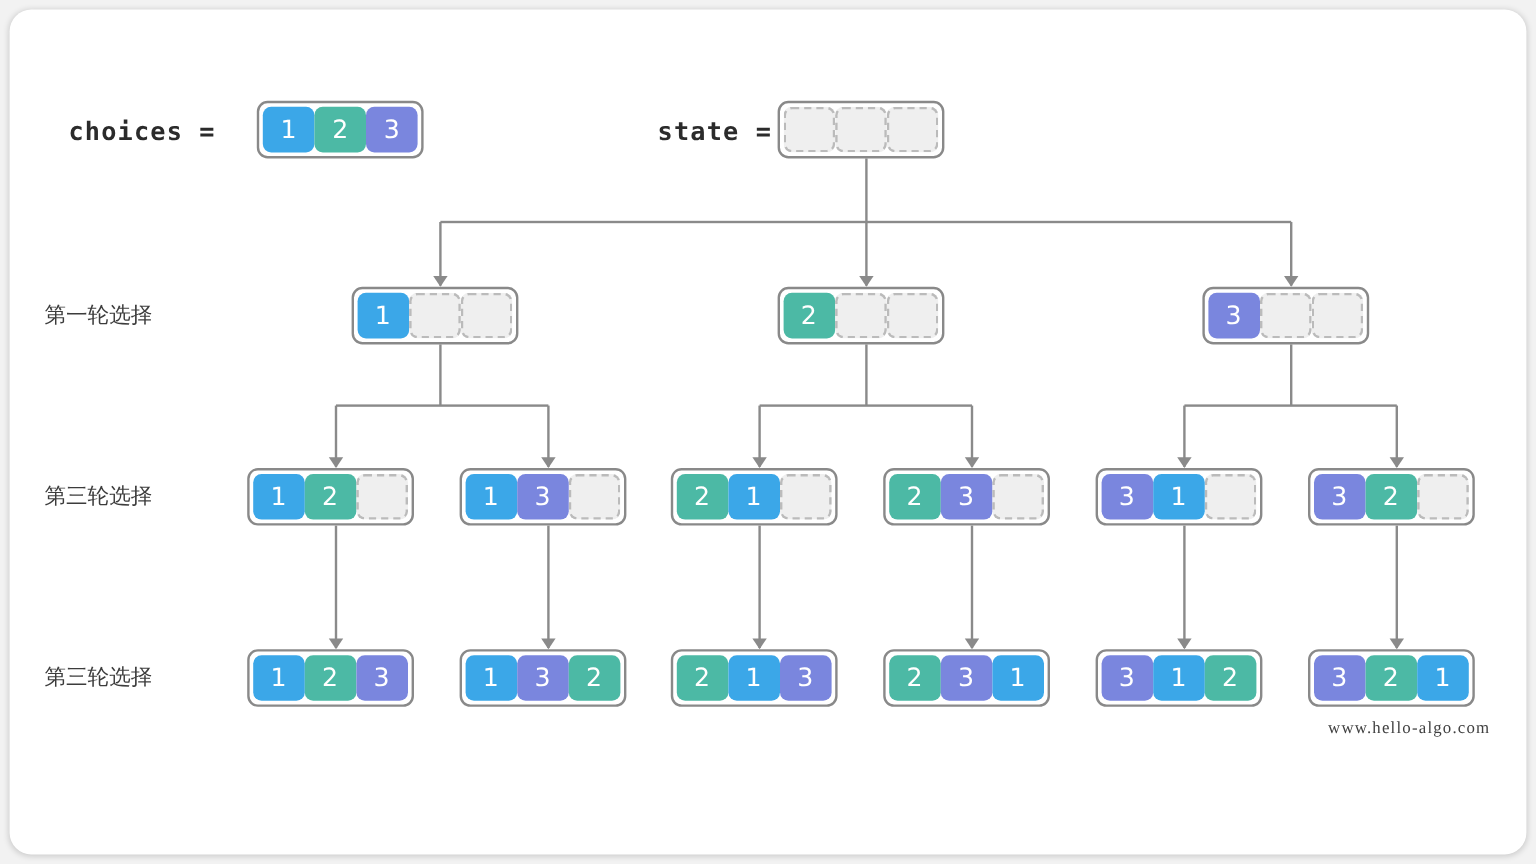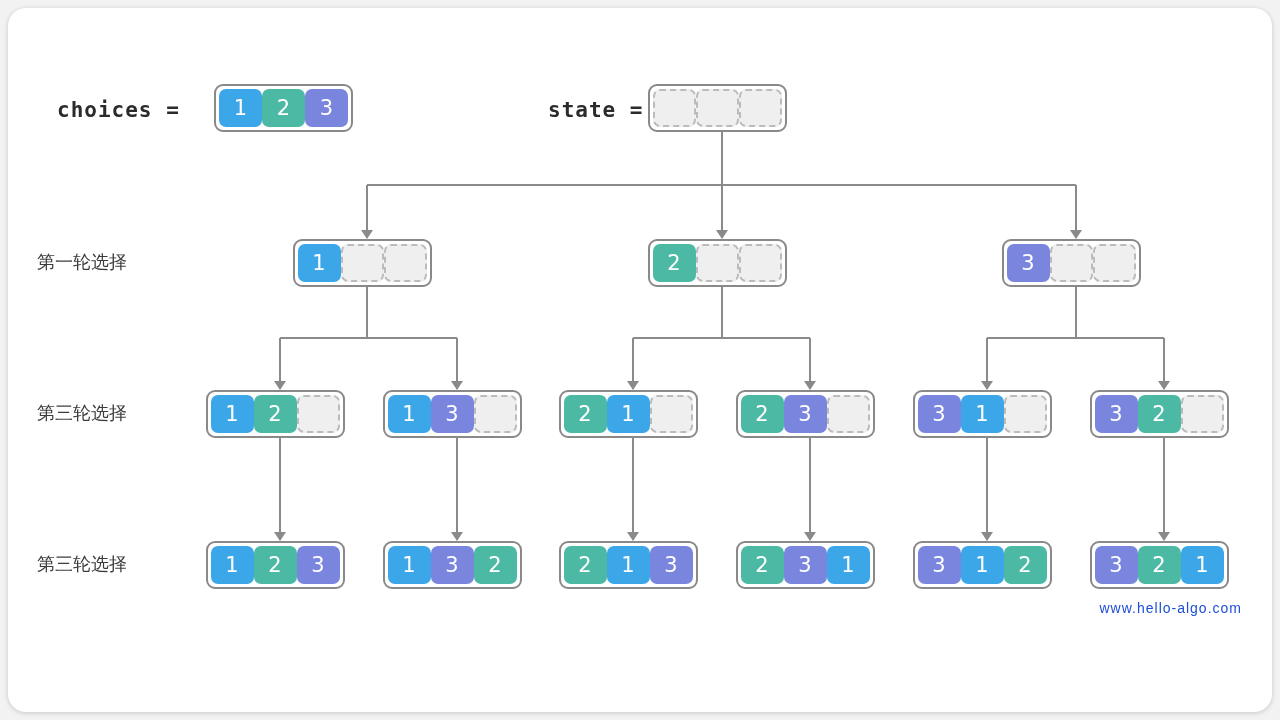--- a/index.html
+++ b/index.html
@@ -49,23 +49,23 @@
     position: absolute;
     font-family: "DejaVu Sans", "Liberation Sans", sans-serif;
     font-size: 18px;
     color: #3c3c3c;
     white-space: nowrap;
   }
   .watermark {
     position: absolute;
     right: 38px;
     bottom: 28px;
-    font-family: Liberation Sans, sans-serif;
+    font-family: Liberation Serif, serif;
     font-size: 14px;
-    color: #1d4ed8;
+    color: #404040;
     letter-spacing: 1px;
   }
   
   .array {
     position: absolute;
     display: flex;
     align-items: center;
     background: #ffffff;
     border: 2px solid #898989;
     border-radius: 9px;

